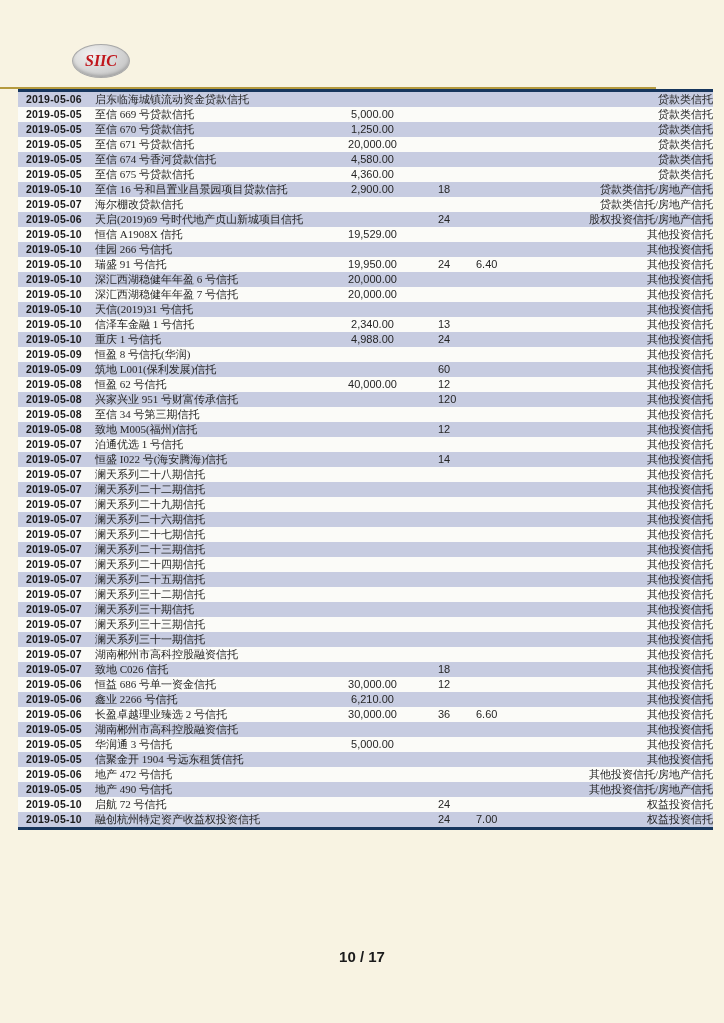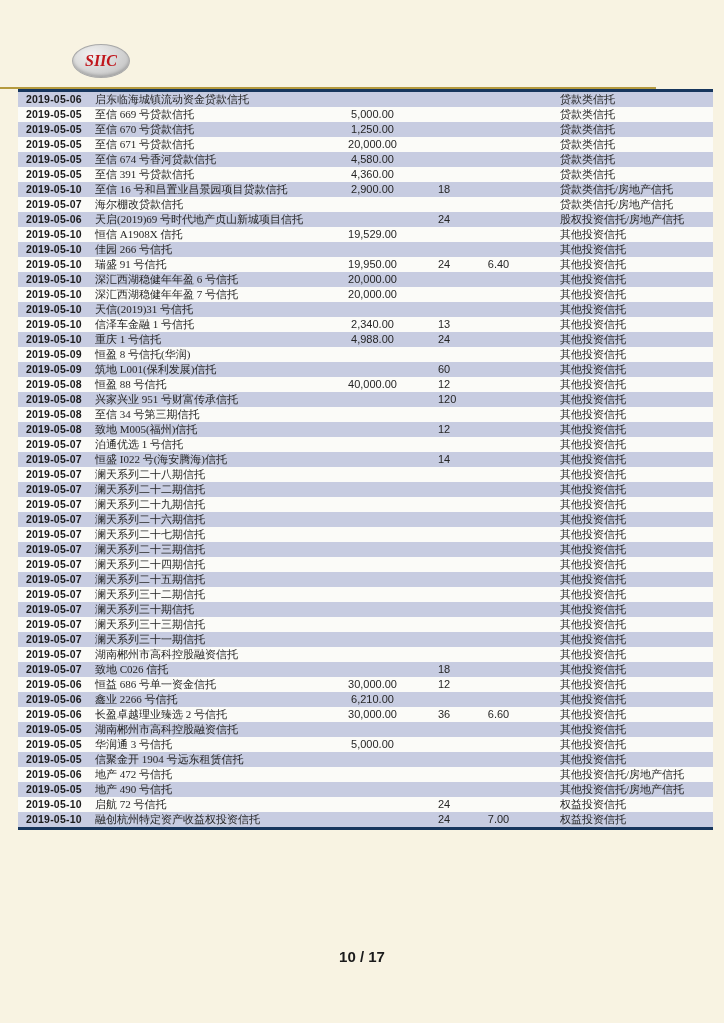--- a/index.html
+++ b/index.html
@@ -64,22 +64,22 @@
   .row.shaded{background:#c7cce1;}
   .row.plain{background:#fbfbf8;}
   .cell{white-space:nowrap;line-height:1;overflow:visible;}
   .cell.date{
     font-weight:bold;color:#1b1b1b;
     padding-left:8px;font-size:10.5px;letter-spacing:.2px;
   }
   .cell.name{font-family:"Liberation Serif",serif;}
   .cell.amount{text-align:center;}
   .cell.term{padding-left:25px;}
-  .cell.rate{text-align:center;}
-  .cell.category{padding-left:39px;font-family:"Liberation Serif",serif;}
+  .cell.rate{text-align:left;}
+  .cell.category{padding-left:39px;font-family:"Liberation Serif",serif;text-align:right;}
   
   .footer{
     position:absolute;left:0;top:948px;width:100%;
     text-align:center;font-size:15px;font-weight:bold;color:#1b1b1b;
   }
 </style>
 </head>
 <body>
 
 <div class="page">
@@ -128,21 +128,21 @@
       <div class="row shaded">
         <div class="cell date">2019-05-05</div>
         <div class="cell name">至信 674 号香河贷款信托</div>
         <div class="cell amount">4,580.00</div>
         <div class="cell term"></div>
         <div class="cell rate"></div>
         <div class="cell category">贷款类信托</div>
       </div>
       <div class="row plain">
         <div class="cell date">2019-05-05</div>
-        <div class="cell name">至信 391 号贷款信托</div>
+        <div class="cell name">至信 675 号贷款信托</div>
         <div class="cell amount">4,360.00</div>
         <div class="cell term"></div>
         <div class="cell rate"></div>
         <div class="cell category">贷款类信托</div>
       </div>
       <div class="row shaded">
         <div class="cell date">2019-05-10</div>
         <div class="cell name">至信 16 号和昌置业昌景园项目贷款信托</div>
         <div class="cell amount">2,900.00</div>
         <div class="cell term">18</div>
@@ -240,21 +240,21 @@
       <div class="row shaded">
         <div class="cell date">2019-05-09</div>
         <div class="cell name">筑地 L001(保利发展)信托</div>
         <div class="cell amount"></div>
         <div class="cell term">60</div>
         <div class="cell rate"></div>
         <div class="cell category">其他投资信托</div>
       </div>
       <div class="row plain">
         <div class="cell date">2019-05-08</div>
-        <div class="cell name">恒盈 88 号信托</div>
+        <div class="cell name">恒盈 62 号信托</div>
         <div class="cell amount">40,000.00</div>
         <div class="cell term">12</div>
         <div class="cell rate"></div>
         <div class="cell category">其他投资信托</div>
       </div>
       <div class="row shaded">
         <div class="cell date">2019-05-08</div>
         <div class="cell name">兴家兴业 951 号财富传承信托</div>
         <div class="cell amount"></div>
         <div class="cell term">120</div>

